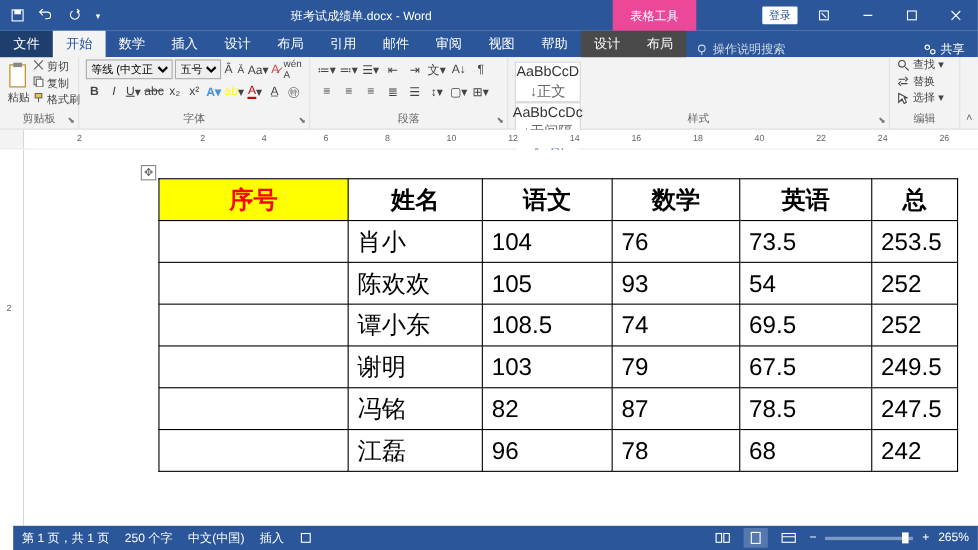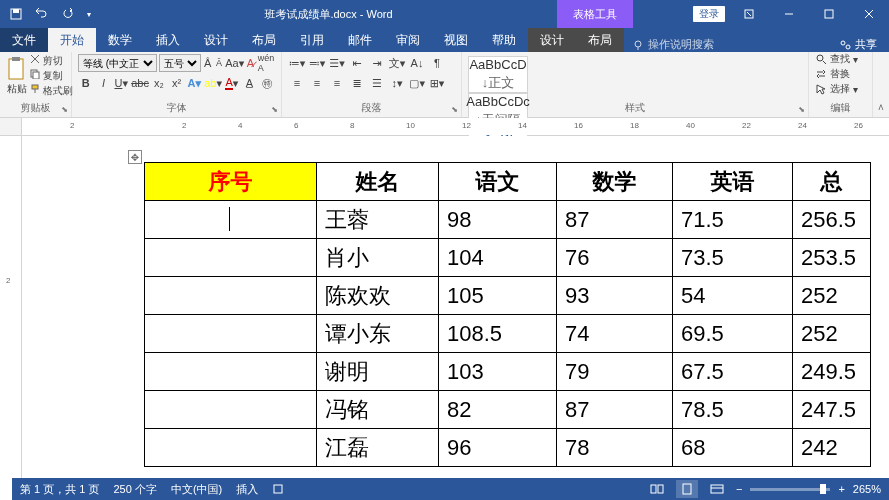--- a/index.html
+++ b/index.html
@@ -3,21 +3,21 @@
 <meta charset="utf-8">
 <style>
 * { margin: 0; padding: 0; box-sizing: border-box; font-family: "Microsoft YaHei", sans-serif; }
 body { width: 889px; height: 500px; overflow: hidden; background: #fff; }
 
 
 .titlebar { height: 28px; background: #2b579a; display: flex; align-items: center; color: #fff; font-size: 11px; }
 .titlebar .qat { display: flex; align-items: center; gap: 2px; padding: 0 4px; }
 .titlebar .qat .qbtn { width: 24px; height: 22px; display: flex; align-items: center; justify-content: center; cursor: pointer; }
 .titlebar .title-text { flex: 1; text-align: center; }
-.titlebar .table-tools { background: #8b5cf6; padding: 0 16px; height: 28px; display: flex; align-items: center; }
+.titlebar .table-tools { background: #ec4899; padding: 0 16px; height: 28px; display: flex; align-items: center; }
 .titlebar .login { background: #fff; color: #2b579a; font-size: 10px; padding: 1px 6px; margin-right: 4px; border-radius: 1px; }
 .titlebar .winbtns { display: flex; }
 .titlebar .winbtn { width: 40px; height: 28px; display: flex; align-items: center; justify-content: center; cursor: pointer; }
 
 
 .tabs { height: 24px; background: #2b579a; display: flex; align-items: flex-end; }
 .tab { padding: 4px 12px; font-size: 12px; color: #fff; cursor: pointer; height: 24px; display: flex; align-items: center; }
 .tab.file { background: #1e3e6e; }
 .tab.active { background: #f3f3f3; color: #2b579a; }
 .tab.tool { background: #4a4a4a; }
@@ -364,30 +364,20 @@
             <td class="h0 seq">序号</td>
             <td class="h1">姓名</td>
             <td class="h2">语文</td>
             <td class="h3">数学</td>
             <td class="h4">英语</td>
             <td class="h5">总</td>
           </tr>
         </thead>
       <tbody id="tbody">
           <tr>
-            <td class="h0 cursor-cell">
-              <div class="text-cursor"></div>
-            </td>
-            <td class="h1">王蓉</td>
-            <td class="h2">98</td>
-            <td class="h3">87</td>
-            <td class="h4">71.5</td>
-            <td class="h5">256.5</td>
-          </tr>
-          <tr>
             <td class="h0"></td>
             <td class="h1">肖小</td>
             <td class="h2">104</td>
             <td class="h3">76</td>
             <td class="h4">73.5</td>
             <td class="h5">253.5</td>
           </tr>
           <tr>
             <td class="h0"></td>
             <td class="h1">陈欢欢</td>

